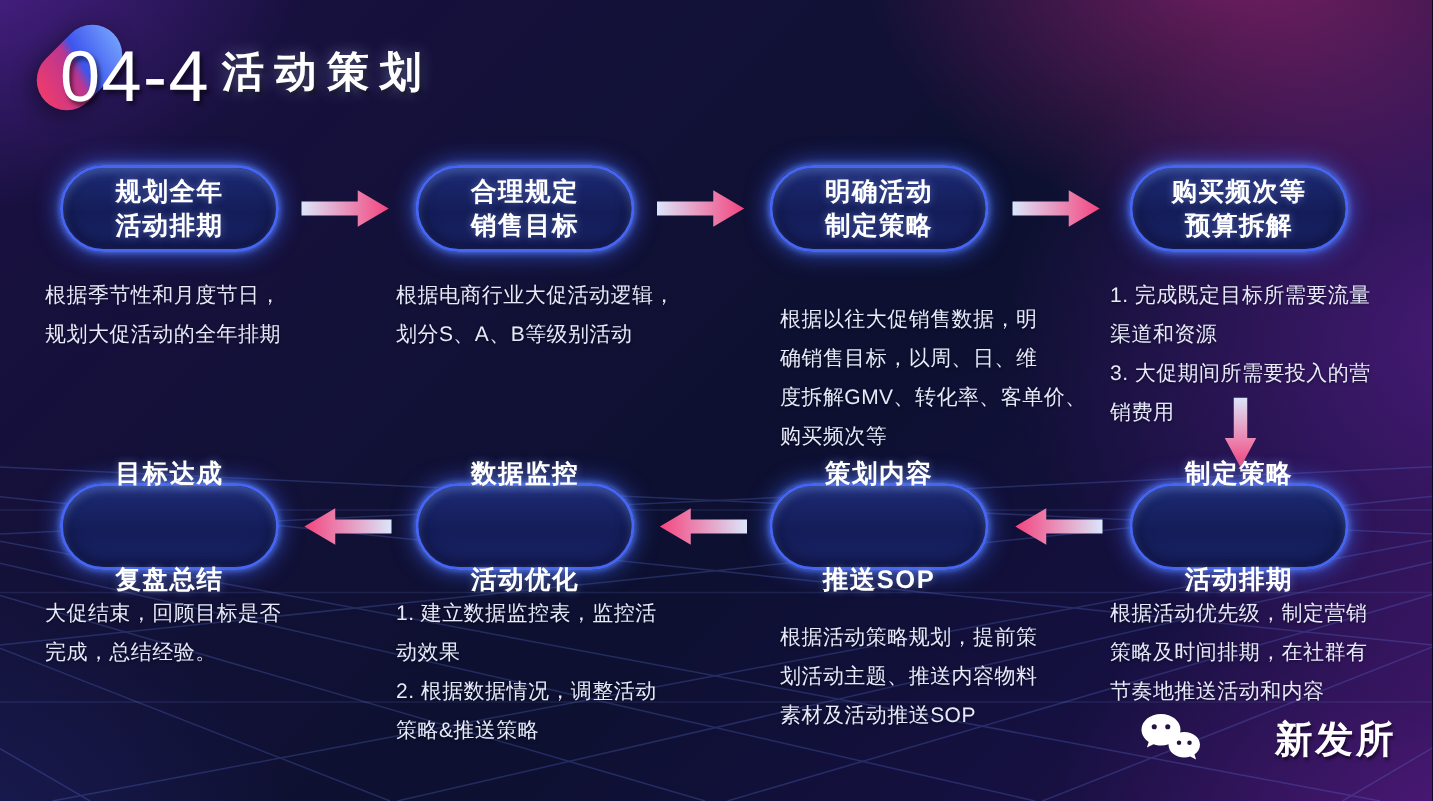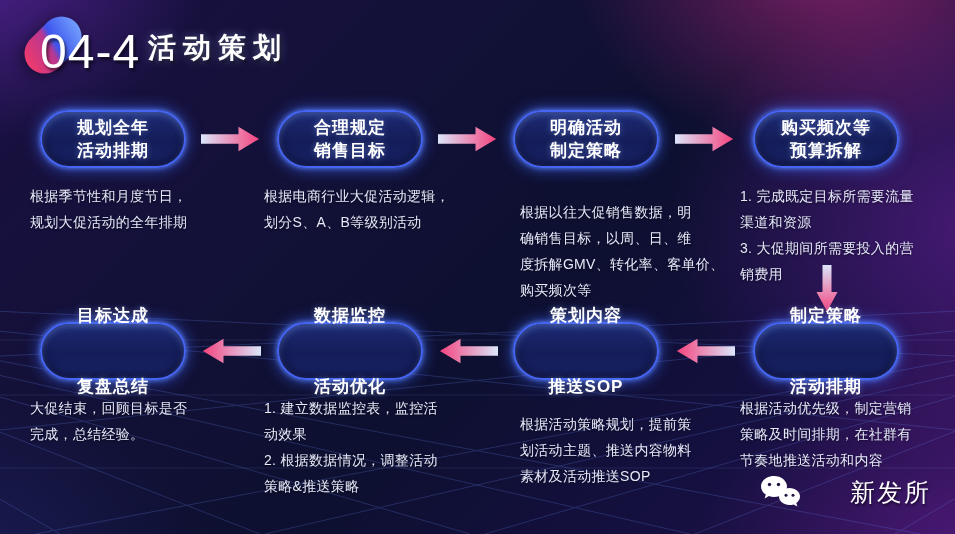--- a/index.html
+++ b/index.html
@@ -58,21 +58,21 @@
   
   .c1 { left:40px; }  .c2 { left:277px; } .c3 { left:513px; } .c4 { left:753px; }
   .d1 { left:30px; }  .d2 { left:264px; } .d3 { left:520px;margin-top:16px; } .d4 { left:740px; }
   .row-top { top:110px; } .row-top-desc { top:183px; }
   .row-bot { top:322px;gap:48px; } .row-bot-desc { top:395px; }
   .a-top { top:124px; } .a-bot { top:336px; }
   .a1 { left:200px; } .a2 { left:437px; } .a3 { left:674px; }
 
   
   .logo { position:absolute; right:24px; top:474px; display:flex; align-items:center; gap:9px; }
-  .logo-text { color:#ffffff; font-size:25px; font-weight:400; letter-spacing:2px;
+  .logo-text { color:#ffffff; font-size:25px; font-weight:700; letter-spacing:2px;
                text-shadow:1px 2px 2px rgba(0,0,0,.5);margin-left:40px; }
 </style>
 </head>
 <body>
 
 <div class="slide">
 
   <svg class="grid-svg" viewBox="0 0 955 534">
     <g stroke="#6c8eff" stroke-width="1" opacity="0.22">
       <line x1="-350" y1="295" x2="60" y2="534"></line>

